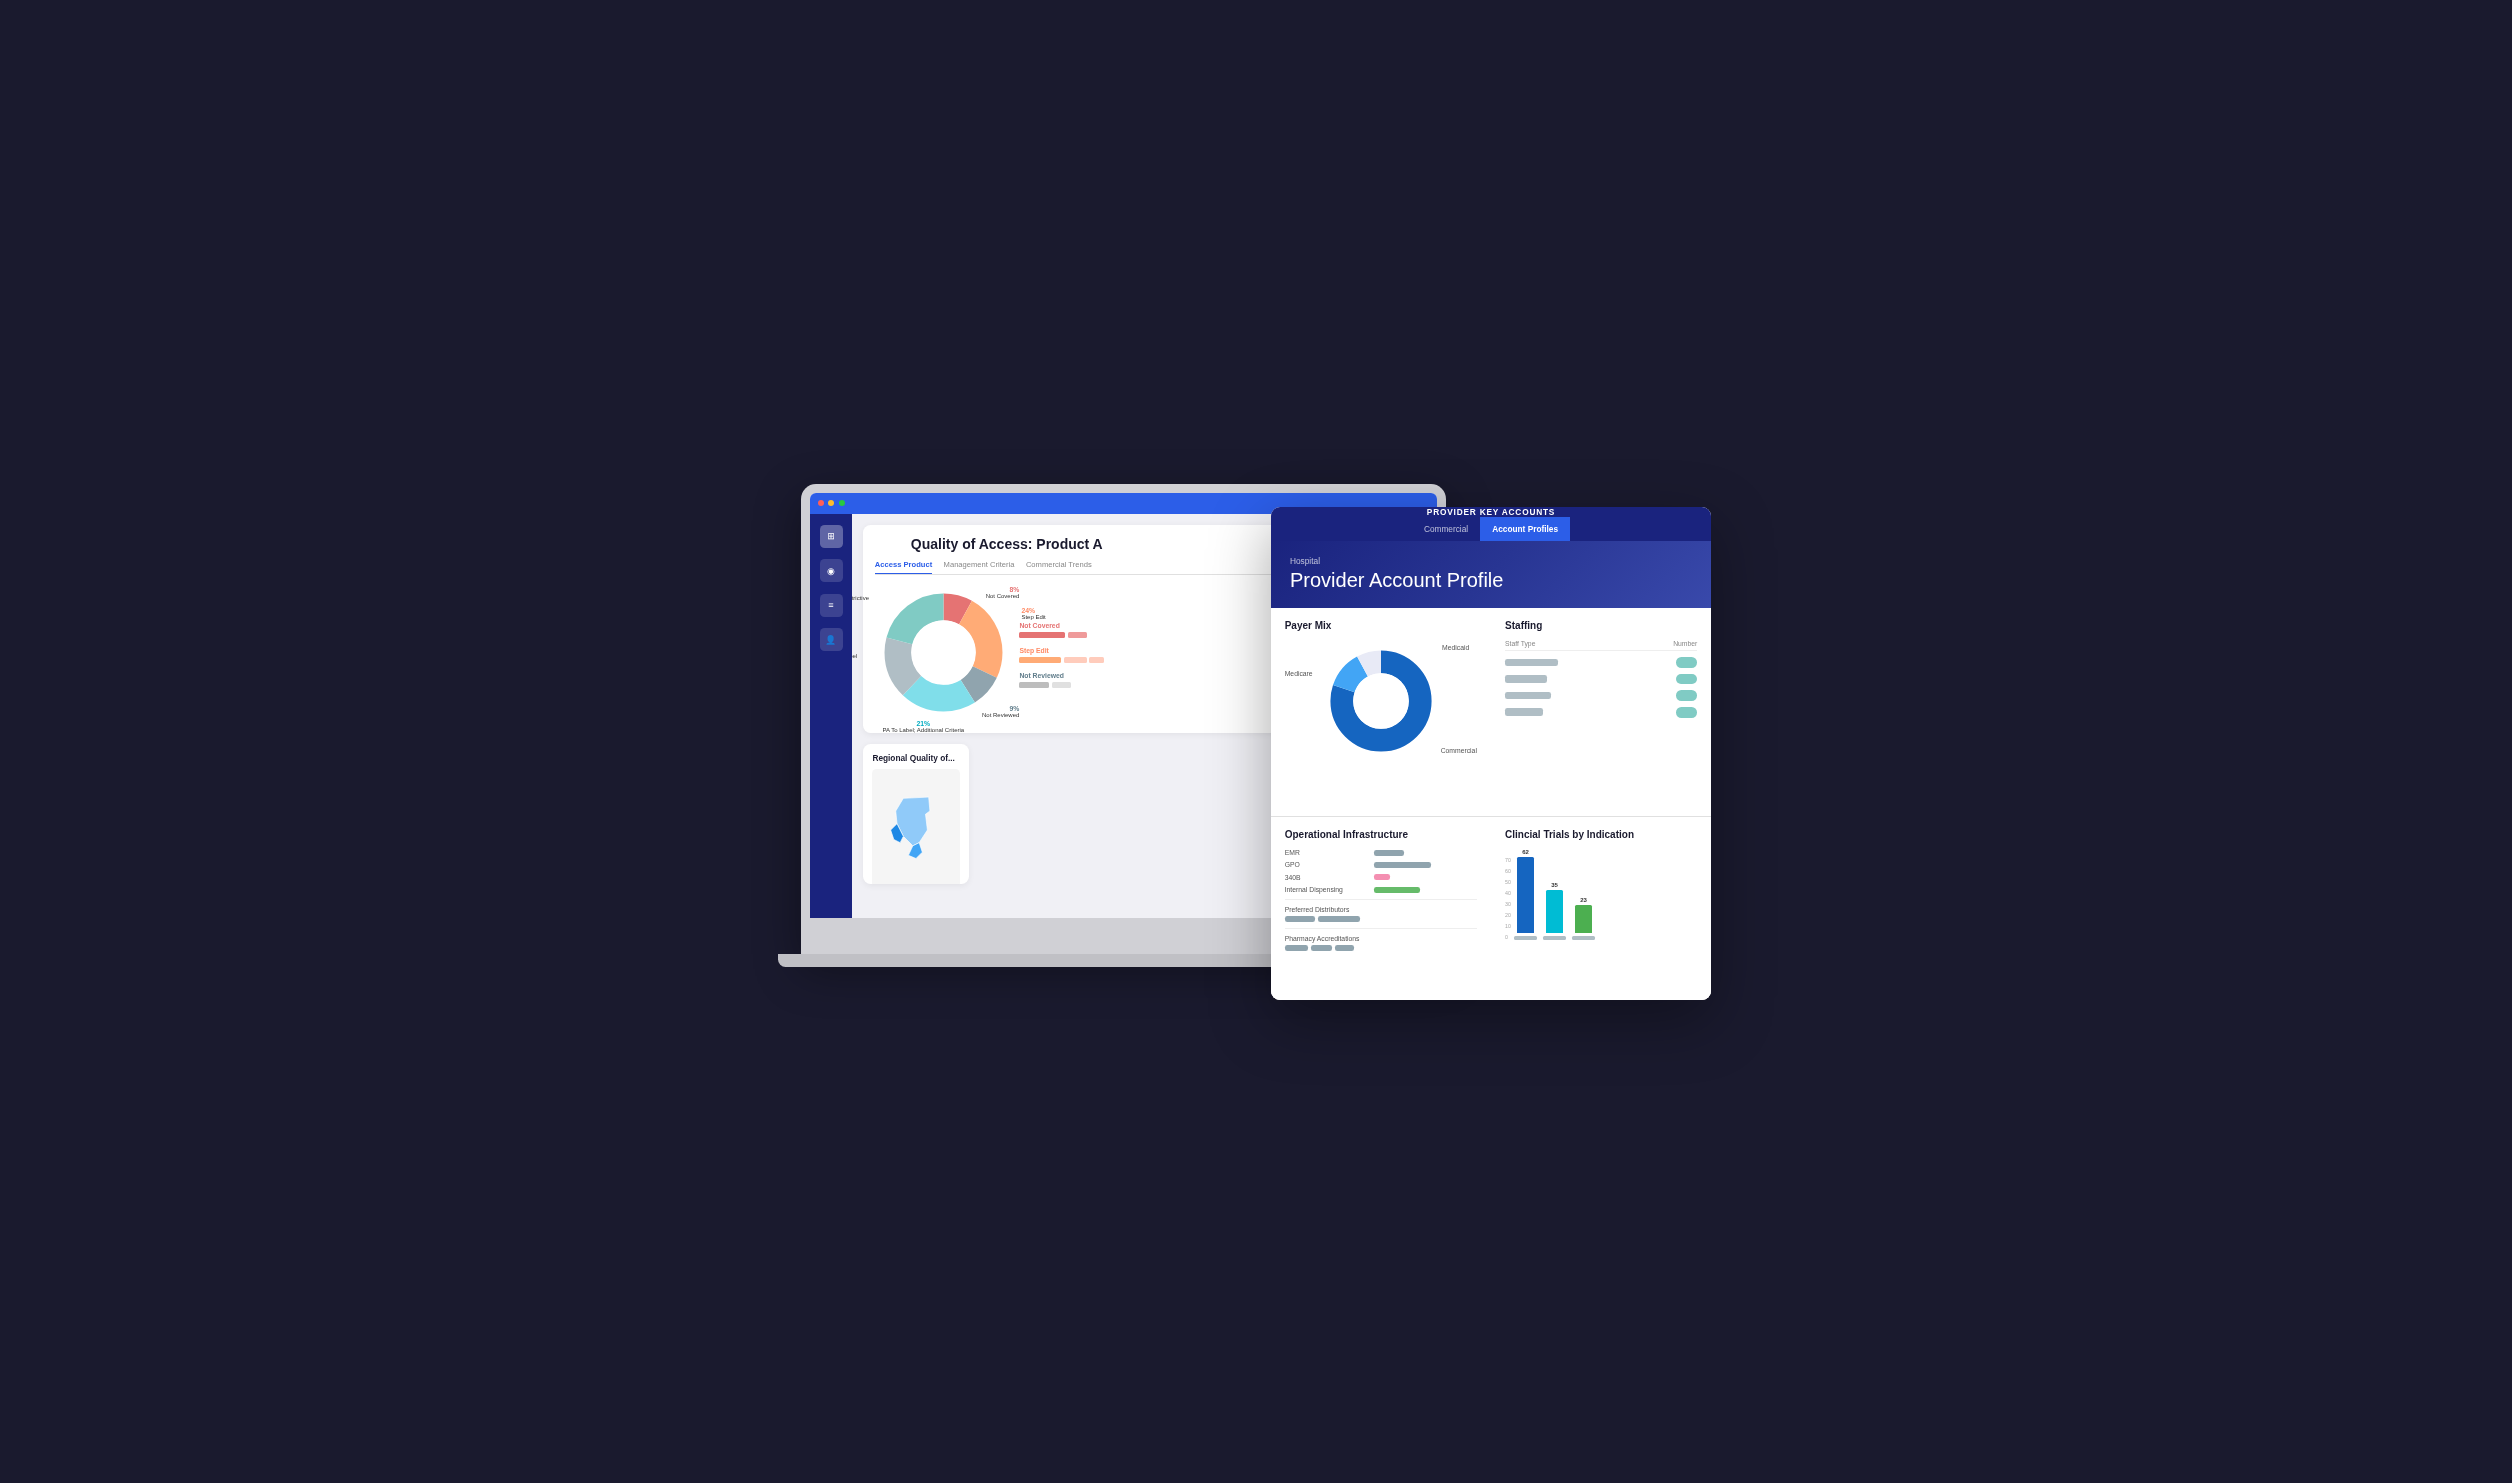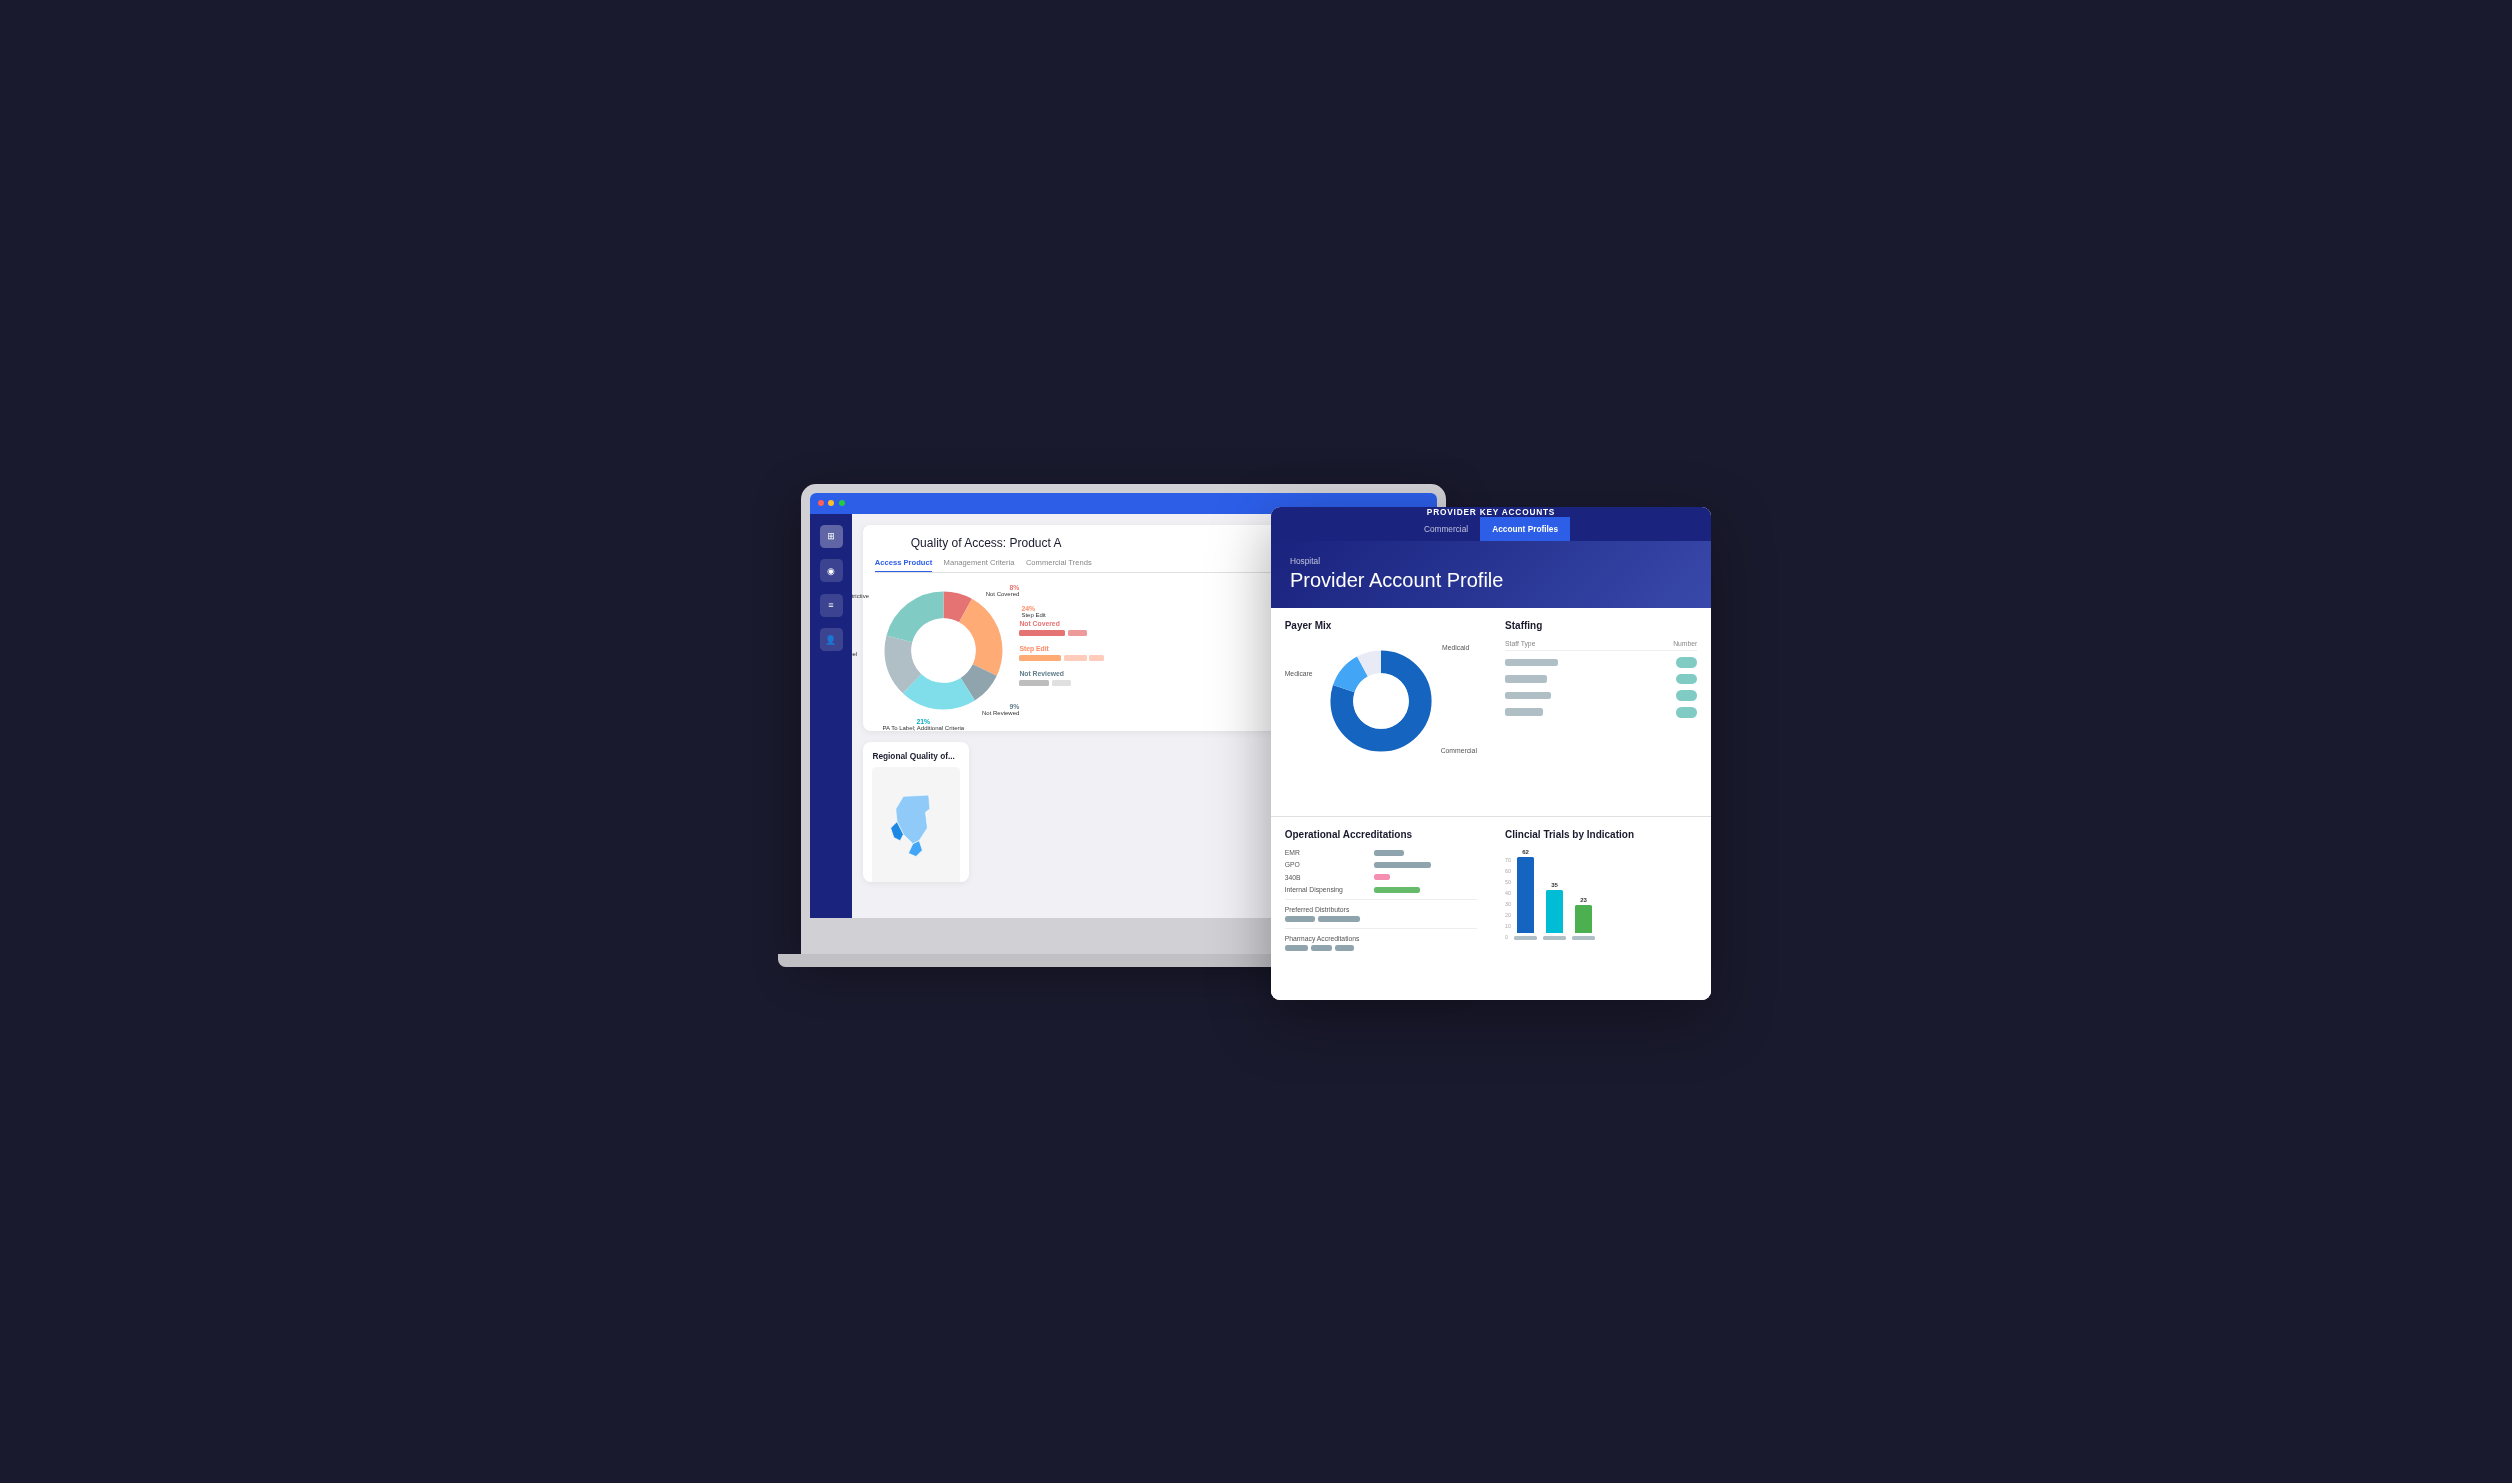--- a/index.html
+++ b/index.html
@@ -95,22 +95,22 @@
     }
     
     .quality-card {
       background: #fff;
       border-radius: 7.6px;
       padding: 11.4px;
       margin-bottom: 11.4px;
       box-shadow: 0 1.5px 6px rgba(0,0,0,0.06);
     }
     .card-title {
-      font-size: 12px;
-      font-weight: 400;
+      font-size: 14px;
+      font-weight: 700;
       color: #1a1a2e;
       margin-bottom: 7.6px;
       padding-left: 36px;
     }
     .tabs {
       display: flex;
       gap: 11.4px;
       margin-bottom: 9px;
       border-bottom: 0.8px solid #e0e0e0;
     }
@@ -616,21 +616,21 @@
           <div class="staff-bar" style="width:46px;"></div>
           <div class="staff-value"></div>
         </div>
         <div class="staffing-row">
           <div class="staff-bar" style="width:38px;"></div>
           <div class="staff-value"></div>
         </div>
       </div>
 
       <div class="provider-section">
-        <div class="section-title">Operational Accreditations</div>
+        <div class="section-title">Operational Infrastructure</div>
         <div class="ops-row">
           <div class="ops-label">EMR</div>
           <div class="ops-bar" style="width:30px;"></div>
         </div>
         <div class="ops-row">
           <div class="ops-label">GPO</div>
           <div class="ops-bar" style="width:57px;"></div>
         </div>
         <div class="ops-row">
           <div class="ops-label">340B</div>

